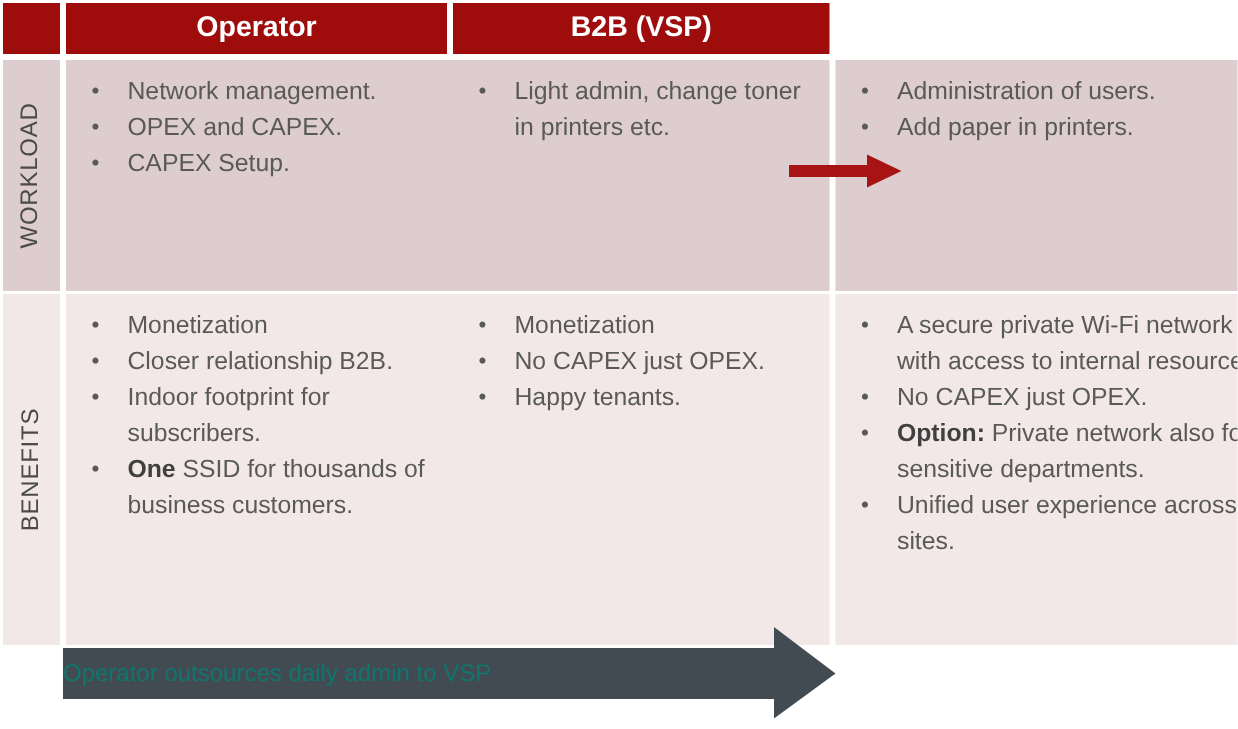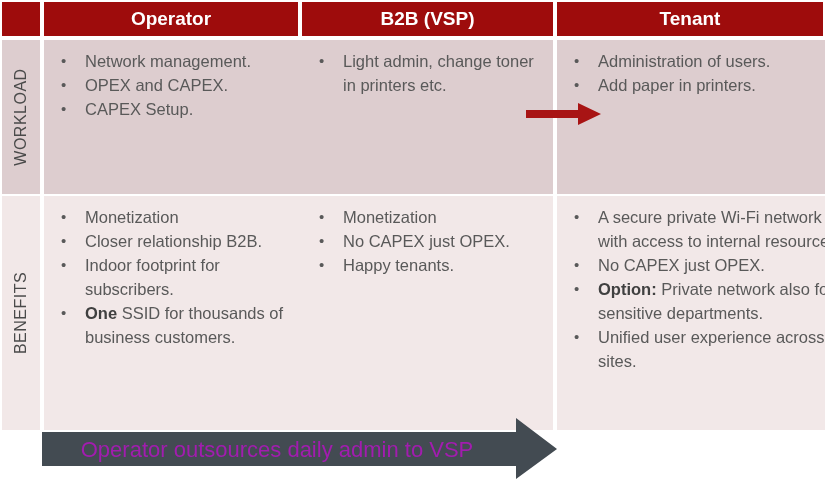--- a/index.html
+++ b/index.html
@@ -134,37 +134,35 @@
     height: 62px;
   }
   .banner-arrow svg { display: block; }
   .banner-text {
     position: absolute;
     left: 42px;
     top: 432px;
     width: 470px;
     height: 36px;
     line-height: 36px;
-    text-align: center;
-    color: #a21caf;
-    font-size: 22px;
+    color: #0f766e;
+    font-size: 16px;
     white-space: nowrap;
     pointer-events: none;
   }
 </style>
 </head>
 <body>
 
 <div id="slide">
 
   <div class="hdr-row">
     <div class="hdr-cell hdr-corner"></div>
     <div class="hdr-cell hdr-op">Operator</div>
     <div class="hdr-cell hdr-b2b">B2B (VSP)</div>
-    <div class="hdr-cell hdr-ten">Tenant</div>
   </div>
 
   <div class="band band-workload">
 
     <div class="cell c-label">
       <div class="side-label">
         <span>WORKLOAD</span>
       </div>
     </div>
 

